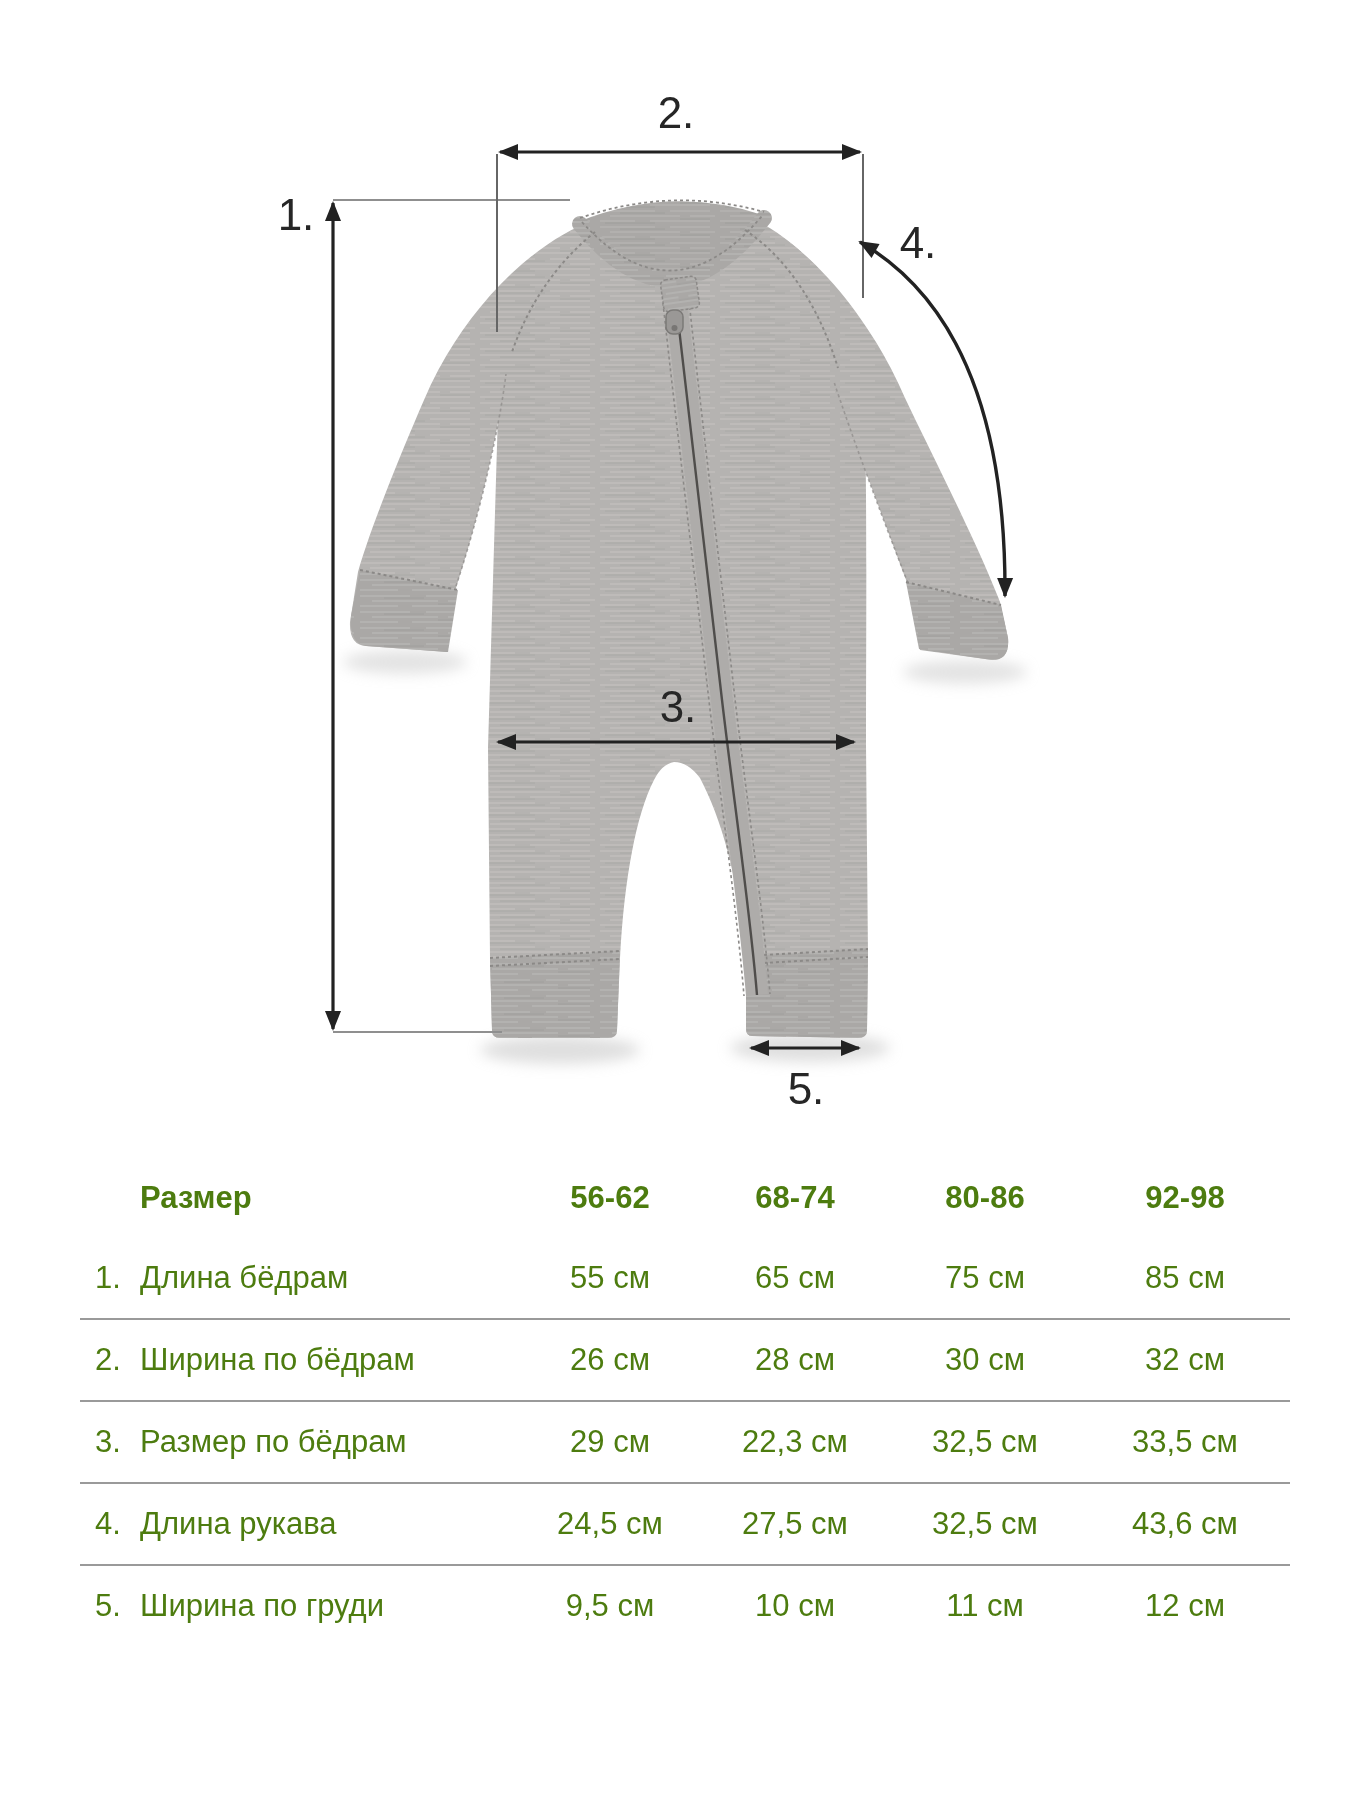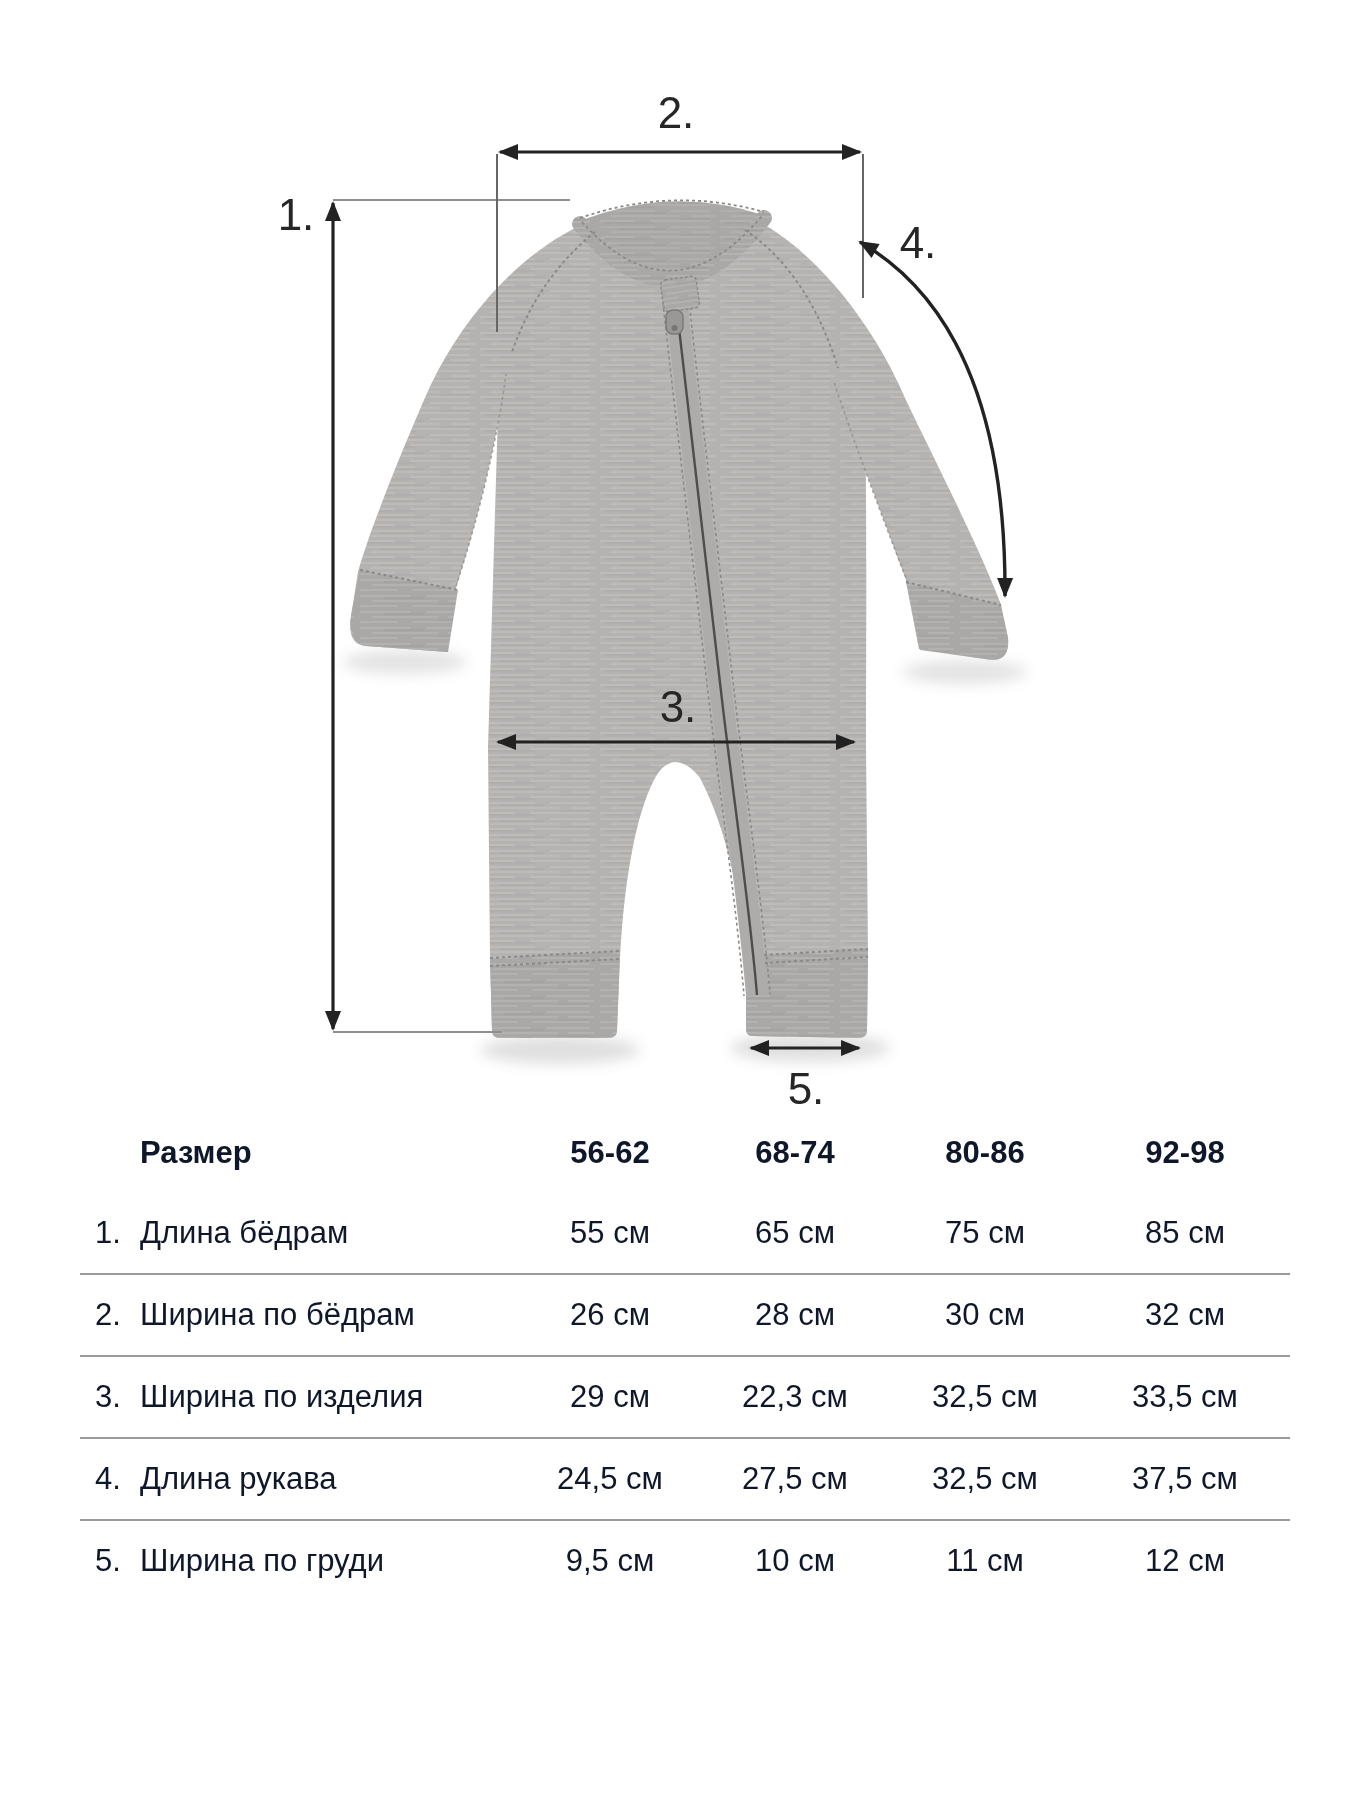--- a/index.html
+++ b/index.html
@@ -2,21 +2,21 @@
 <html><head>
 <meta charset="utf-8">
 <style>
   html,body{margin:0;padding:0;background:#ffffff;}
   .page{
     position:relative;width:1350px;height:1800px;background:#ffffff;
     font-family:"Liberation Sans",sans-serif;overflow:hidden;
   }
   .diagram{position:absolute;top:0;left:0;}
   .mlabel{font-size:44px;fill:#262626;}
-  .size-table{position:absolute;top:1113px;left:80px;width:1210px;color:#0f172a;}
+  .size-table{position:absolute;top:1158px;left:80px;width:1210px;color:#4d7c0f;}
   .trow{
     display:grid;grid-template-columns:440px 180px 190px 190px 210px;
     height:80px;align-items:center;font-size:31px;
   }
   .trow.thead{font-weight:bold;}
   .trow.divided{border-top:2px solid #9a9a9a;}
   .cell-label{display:flex;align-items:baseline;padding-left:15px;}
   .cell-label .num{flex:none;width:45px;}
   .thead .cell-label{padding-left:60px;}
   .cell-val{text-align:center;}
@@ -165,37 +165,37 @@
       </div>
       <div class="cell-val">26 см</div>
       <div class="cell-val">28 см</div>
       <div class="cell-val">30 см</div>
       <div class="cell-val">32 см</div>
     </div>
 
     <div class="trow divided">
       <div class="cell-label">
         <span class="num">3.</span>
-        <span>Ширина по изделия</span>
+        <span>Размер по бёдрам</span>
       </div>
       <div class="cell-val">29 см</div>
       <div class="cell-val">22,3 см</div>
       <div class="cell-val">32,5 см</div>
       <div class="cell-val">33,5 см</div>
     </div>
 
     <div class="trow divided">
       <div class="cell-label">
         <span class="num">4.</span>
         <span>Длина рукава</span>
       </div>
       <div class="cell-val">24,5 см</div>
       <div class="cell-val">27,5 см</div>
       <div class="cell-val">32,5 см</div>
-      <div class="cell-val">37,5 см</div>
+      <div class="cell-val">43,6 см</div>
     </div>
 
     <div class="trow divided">
       <div class="cell-label">
         <span class="num">5.</span>
         <span>Ширина по груди</span>
       </div>
       <div class="cell-val">9,5 см</div>
       <div class="cell-val">10 см</div>
       <div class="cell-val">11 см</div>

